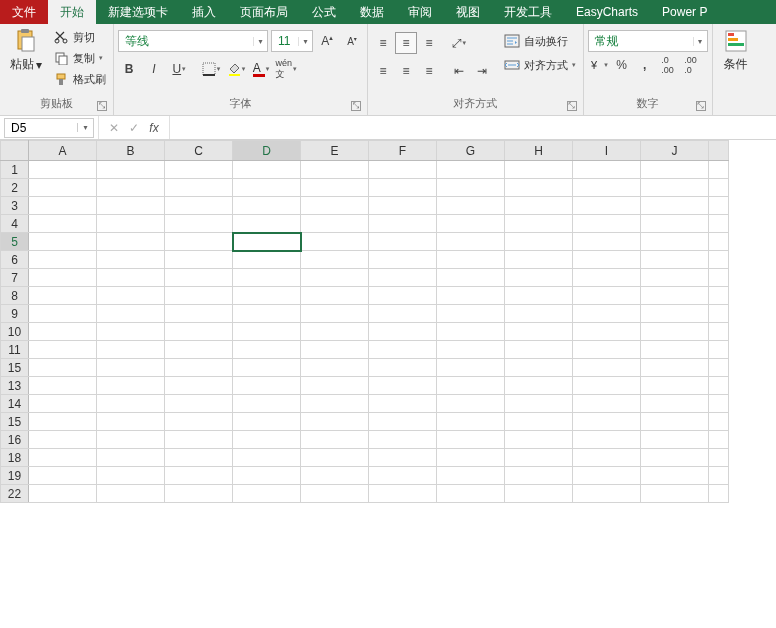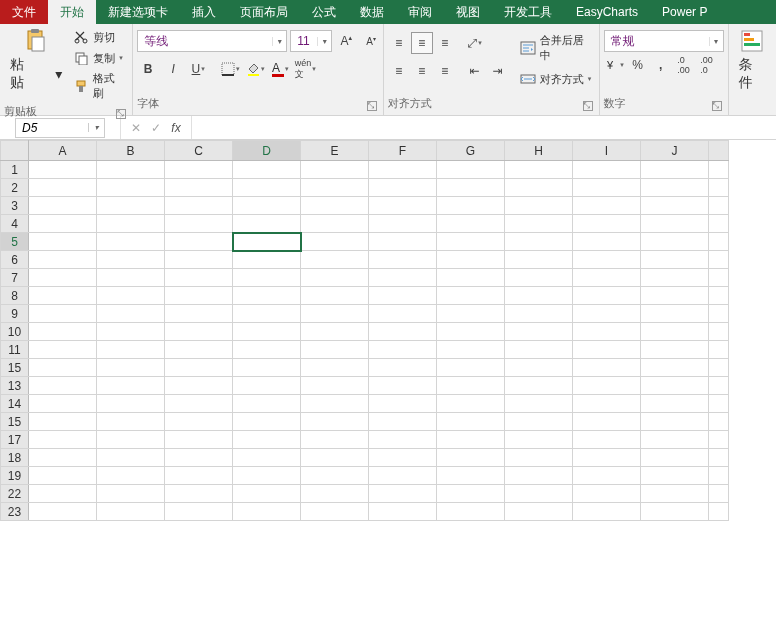--- a/index.html
+++ b/index.html
@@ -8,45 +8,45 @@
 
 .menubar { display: flex; background: #217346; color: #fff; height: 24px; align-items: stretch; }
 .menubar .tab { padding: 4px 12px; cursor: pointer; display: flex; align-items: center; white-space: nowrap; }
 .menubar .tab.active { background: #f1f1f1; color: #217346; }
 .menubar .tab:first-child { background: #b91c1c; }
 
 
 .ribbon { display: flex; background: #f1f1f1; border-bottom: 1px solid #d4d4d4; height: 92px; }
 .group { display: flex; flex-direction: column; border-right: 1px solid #d4d4d4; padding: 2px 4px 0 4px; }
 .group-body { flex: 1; display: flex; align-items: flex-start; gap: 2px; }
-.group-title { color: #666; font-size: 11px; padding: 2px 0 4px 0; position: relative; }
+.group-title { text-align: center; color: #666; font-size: 11px; padding: 2px 0 4px 0; position: relative; }
 .group-title .launcher { position: absolute; right: 2px; bottom: 4px; width: 10px; height: 10px; border: 1px solid #999; font-size: 8px; line-height: 8px; color: #666; }
 
 .big-btn { display: flex; flex-direction: column; align-items: center; justify-content: center; padding: 2px 6px; gap: 2px; min-width: 36px; }
 .big-btn .ic { width: 26px; height: 26px; display: flex; align-items: center; justify-content: center; }
-.big-btn .lbl { font-size: 14px; color: #333; display: flex; align-items: center; gap: 18px; }
+.big-btn .lbl { font-size: 12px; color: #333; display: flex; align-items: center; gap: 2px; }
 
 .stack { display: flex; flex-direction: column; gap: 3px; padding-top: 2px; }
 .mini { display: flex; align-items: center; gap: 4px; font-size: 11px; color: #333; padding: 1px 3px; }
 .mini .ic { width: 16px; height: 16px; display: flex; align-items: center; justify-content: center; }
 
 .row { display: flex; align-items: center; gap: 3px; }
 .btnrow { display: flex; align-items: center; gap: 1px; }
 .tbtn { width: 22px; height: 22px; display: flex; align-items: center; justify-content: center; color: #444; border: 1px solid transparent; }
 .tbtn .dd { font-size: 7px; margin-left: 1px; color: #666; }
 
 .combo { display: flex; align-items: center; background: #fff; border: 1px solid #c0c0c0; height: 22px; }
-.combo .txt { padding: 0 6px; font-size: 12px; color: #701a75; flex: 1; }
+.combo .txt { padding: 0 6px; font-size: 12px; color: #15803d; flex: 1; }
 .combo .dd { width: 14px; text-align: center; font-size: 8px; color: #666; border-left: 1px solid #e0e0e0; }
 
 .cell-sel { border: 1px solid #999; background: #f8f8f8; }
 
 
 .fbar { display: flex; align-items: center; height: 24px; border-bottom: 1px solid #d4d4d4; background: #fff; }
-.namebox { width: 90px; border: 1px solid #ccc; margin: 2px 15px; display: flex; align-items: center; height: 20px; font-style: italic; }
+.namebox { width: 90px; border: 1px solid #ccc; margin: 2px 4px; display: flex; align-items: center; height: 20px; }
 .namebox .txt { flex: 1; padding: 0 6px; font-size: 12px; }
 .namebox .dd { width: 16px; text-align: center; font-size: 8px; color: #666; border-left: 1px solid #ccc; }
 .fx-btns { display: flex; align-items: center; gap: 2px; padding: 0 6px; border-left: 1px solid #e0e0e0; border-right: 1px solid #e0e0e0; height: 100%; }
 .fx-btns span { width: 18px; text-align: center; color: #aaa; font-size: 12px; }
 .fx-btns .fx { color: #555; font-style: italic; }
 .formula-input { flex: 1; height: 100%; border: none; outline: none; padding: 0 6px; font-size: 12px; }
 
 
 .grid-wrap { position: relative; height: calc(628px - 24px - 92px - 24px); overflow: hidden; }
 .grid { border-collapse: collapse; table-layout: fixed; }
@@ -231,21 +231,21 @@
       </div>
       <div class="stack" style="gap:6px">
         <div class="mini">
           <span class="ic">
               <svg width="16" height="14">
                 <rect x="1" y="1" width="14" height="12" fill="none" stroke="#666"></rect>
                 <path d="M3 4 h10 M3 7 h6 M3 10 h6" stroke="#5b9bd5"></path>
                 <path d="M11 7 v3 l2 -1.5 z" fill="#5b9bd5"></path>
               </svg>
             </span>
-          <span>合并后居中</span>
+          <span>自动换行</span>
         </div>
         <div class="mini">
           <span class="ic">
               <svg width="16" height="14">
                 <rect x="1" y="3" width="14" height="8" fill="none" stroke="#666"></rect>
                 <path d="M4 7 h8" stroke="#5b9bd5"></path>
                 <path d="M3 5 l-2 2 l2 2 M13 5 l2 2 l-2 2" stroke="#5b9bd5" fill="none"></path>
               </svg>
             </span>
           <span>对齐方式</span>
@@ -541,21 +541,21 @@
           <td class="cell"></td>
           <td class="cell"></td>
           <td class="cell"></td>
           <td class="cell"></td>
           <td class="cell"></td>
           <td class="cell"></td>
           <td class="cell"></td>
           <td class="cell"></td>
         </tr>
         <tr>
-          <th class="rowh">17</th>
+          <th class="rowh">16</th>
           <td class="cell"></td>
           <td class="cell"></td>
           <td class="cell"></td>
           <td class="cell"></td>
           <td class="cell"></td>
           <td class="cell"></td>
           <td class="cell"></td>
           <td class="cell"></td>
           <td class="cell"></td>
           <td class="cell"></td>
@@ -584,34 +584,20 @@
           <td class="cell"></td>
           <td class="cell"></td>
           <td class="cell"></td>
           <td class="cell"></td>
           <td class="cell"></td>
           <td class="cell"></td>
           <td class="cell"></td>
         </tr>
         <tr>
           <th class="rowh">22</th>
-          <td class="cell"></td>
-          <td class="cell"></td>
-          <td class="cell"></td>
-          <td class="cell"></td>
-          <td class="cell"></td>
-          <td class="cell"></td>
-          <td class="cell"></td>
-          <td class="cell"></td>
-          <td class="cell"></td>
-          <td class="cell"></td>
-          <td class="cell"></td>
-        </tr>
-        <tr>
-          <th class="rowh">23</th>
           <td class="cell"></td>
           <td class="cell"></td>
           <td class="cell"></td>
           <td class="cell"></td>
           <td class="cell"></td>
           <td class="cell"></td>
           <td class="cell"></td>
           <td class="cell"></td>
           <td class="cell"></td>
           <td class="cell"></td>

